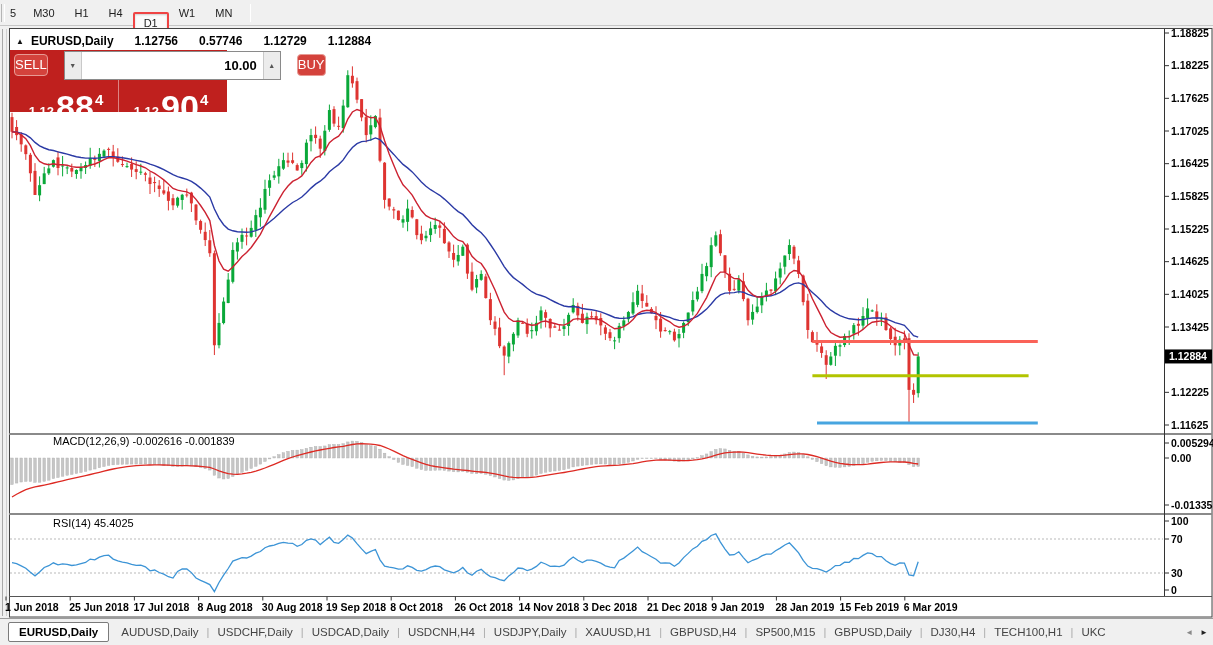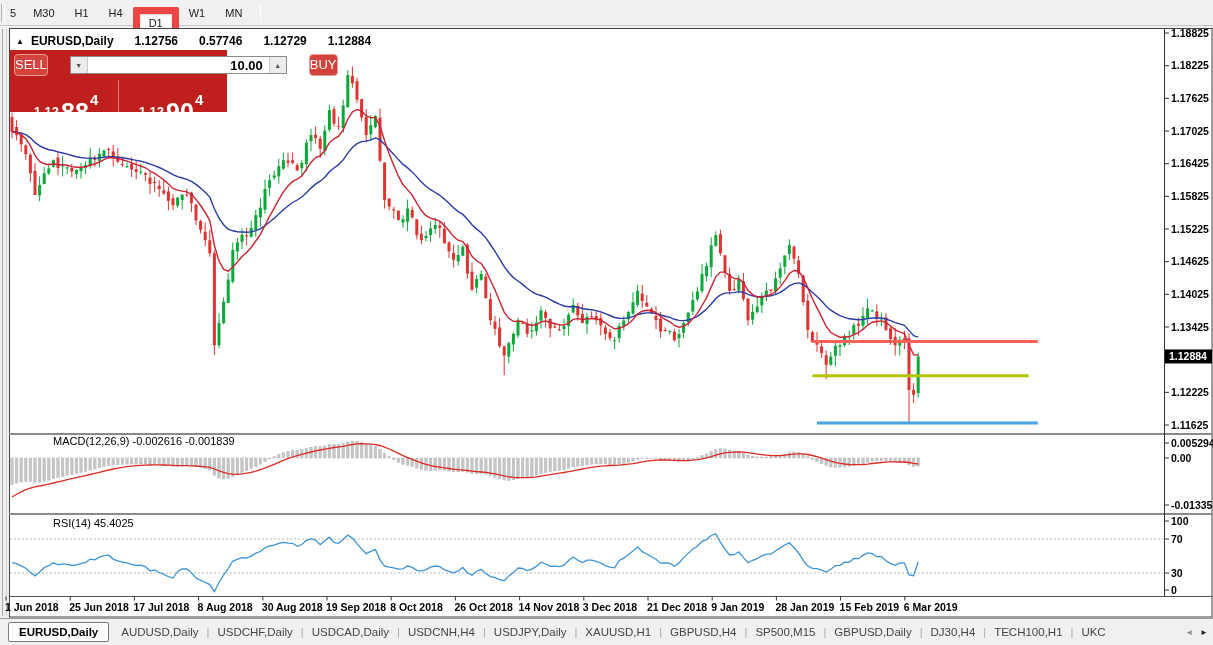--- a/index.html
+++ b/index.html
@@ -5,48 +5,48 @@
   * { margin:0; padding:0; box-sizing:border-box; }
   body { font-family:"Liberation Sans","DejaVu Sans",sans-serif; background:#d8d8d8; }
   .screen { position:relative; width:1213px; height:645px; background:#f0f0f0; overflow:hidden; }
 
   
   .toolbar { position:absolute; top:0; left:0; width:1213px; height:26px;
     background:#f0f0f0; border-bottom:1px solid #c6c6c6; display:flex; align-items:center; }
   .tb-grip { width:4px; height:18px; border-left:1px solid #b5b5b5; border-right:1px solid #fff; margin:0 3px 0 1px; }
   .tf-btn { font-size:11px; color:#222; padding:3px 9px; border:1px solid transparent; border-radius:2px; background:transparent; cursor:default; font-family:inherit; }
   .tf-btn.partial { padding:3px 6px 3px 1px; }
-  .tf-btn.active { border:7px solid #ef4444; background:#fbfbfb; box-shadow:inset 0 1px 2px rgba(0,0,0,.18);margin-top:20px; }
+  .tf-btn.active { border:2px solid #ef4444; background:#fbfbfb; box-shadow:inset 0 1px 2px rgba(0,0,0,.18);margin-top:20px; }
   .tb-sep { width:1px; height:18px; background:#bdbdbd; border-right:1px solid #fff; margin-left:8px; }
 
   
   .chart-area { position:absolute; left:0; top:28px; width:1213px; height:590px; }
   #chart-svg { position:absolute; left:0; top:0; }
 
   .quote-line { position:absolute; left:16px; top:6px; font-size:12px; font-weight:700; color:#000; display:flex; align-items:center; }
   .quote-line .collapse { font-size:8px; margin-right:7px; color:#111; }
   .quote-line span.val { margin-left:21px; }
   .quote-line span.sym { margin-left:0; }
 
   
   .trade-panel { position:absolute; left:10px; top:22px; width:217px; height:62px;
     background:#bf201e; padding:3px 4px; }
   .tp-row1 { display:flex; align-items:center; height:24px; }
   .tp-btn { width:50px; height:22px; background:#d4423c; border:1px solid #e89a94; border-radius:4px;
     color:#fff; font-size:13px; font-family:inherit; line-height:18px; cursor:default; }
-  .tp-spin { flex:1; display:flex; margin:0 22px; height:18px; background:#fff; border:1px solid #8a8a8a; }
+  .tp-spin { flex:1; display:flex; margin:0 16px; height:29px; background:#fff; border:1px solid #8a8a8a; }
   .tp-arrow { width:17px; background:#ececec; border:none; border-left:1px solid #c9c9c9; border-right:1px solid #c9c9c9;
     font-size:7px; color:#555; cursor:default; font-family:inherit; }
   .tp-arrow:first-child { border-left:none; }
   .tp-arrow:last-child { border-right:none; }
   .tp-vol { flex:1; border:none; outline:none; font-family:inherit; font-size:13px; font-weight:700; text-align:right; padding-right:6px; color:#000; min-width:0; }
   .tp-row2 { display:flex; height:46px; }
   .tp-price { flex:1; display:flex; align-items:flex-end; justify-content:center; color:#fff; }
   .tp-small { font-size:13px; font-weight:700; margin:0 2px 4px 0; }
-  .tp-big { font-size:25px; font-weight:700; line-height:.88; }
+  .tp-big { font-size:34px; font-weight:700; line-height:.88; }
   .tp-sup { font-size:15px; font-weight:700; margin:0 0 15px 1px; }
   .tp-div { width:1px; background:rgba(255,255,255,.45); margin:3px 0; }
 
   .ind-label { position:absolute; left:13px; font-size:11px; color:#000;padding-left:40px; }
   #macd-label { top:407px; }
   #rsi-label  { top:489px; }
 
   
   .tabbar { position:absolute; left:0; top:618px; width:1213px; height:27px; background:#f0f0f0;
     border-top:1px solid #9c9c9c; display:flex; align-items:center; }

